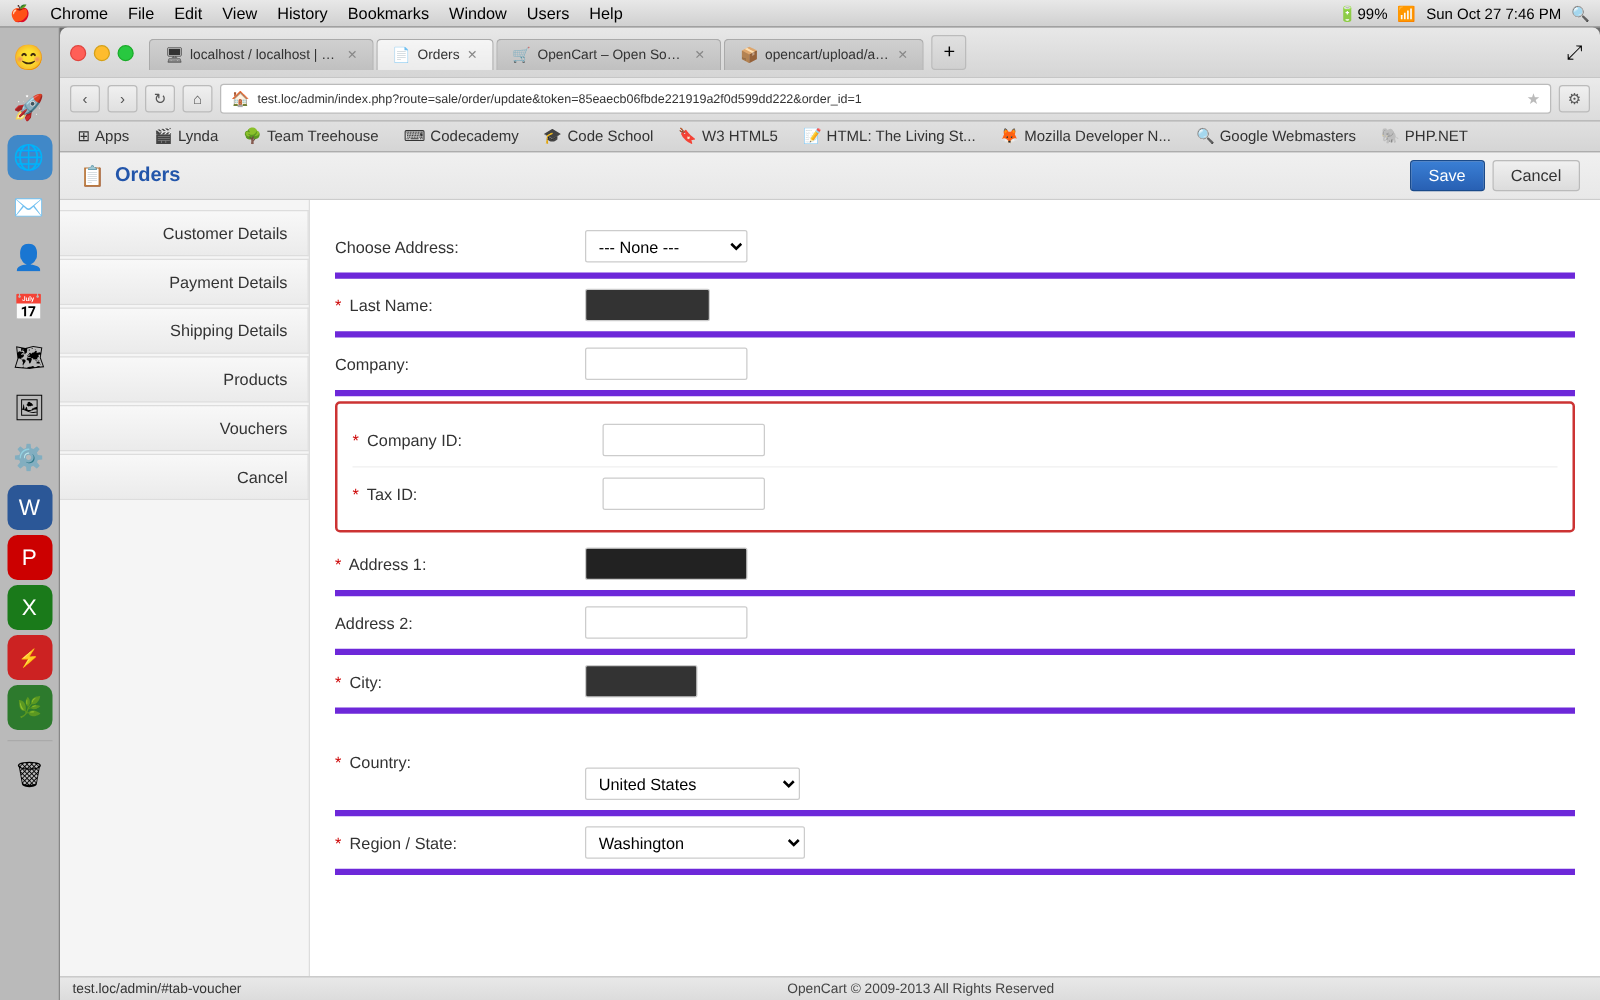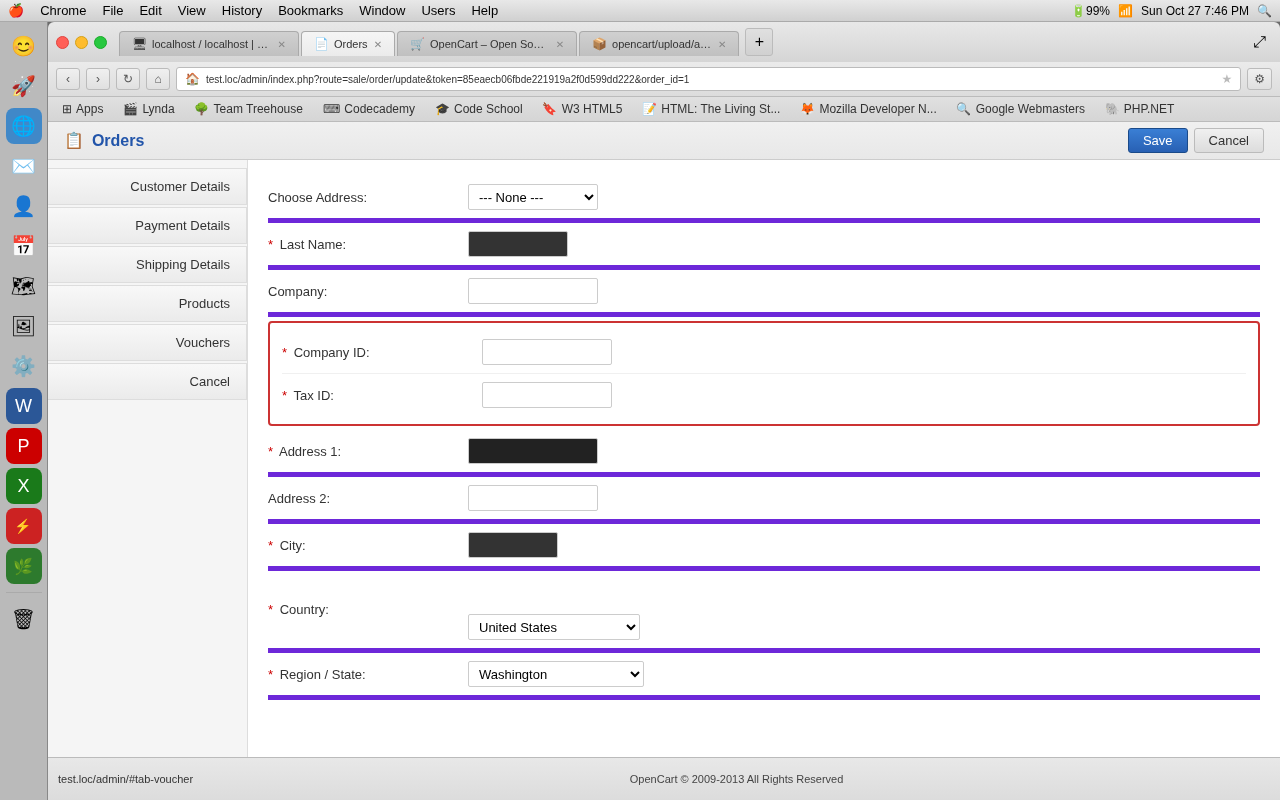--- a/index.html
+++ b/index.html
@@ -310,21 +310,21 @@
       background: linear-gradient(to bottom, #e8e8e8, #dcdcdc);
       border-top: 1px solid #bbb;
       padding: 3px 10px;
       font-size: 11px;
       color: #444;
       display: flex;
       align-items: center;
       gap: 10px;
     }
     .status-url { color: #333; }
-    .status-center { margin: 12px auto; }
+    .status-center { margin: 0 auto; }
 
     .w130 { width: 130px; }
   </style>
 </head>
 <body>
 
 <div class="mac-menubar">
   <span>🍎</span>
   <span>Chrome</span>
   <span>File</span>

